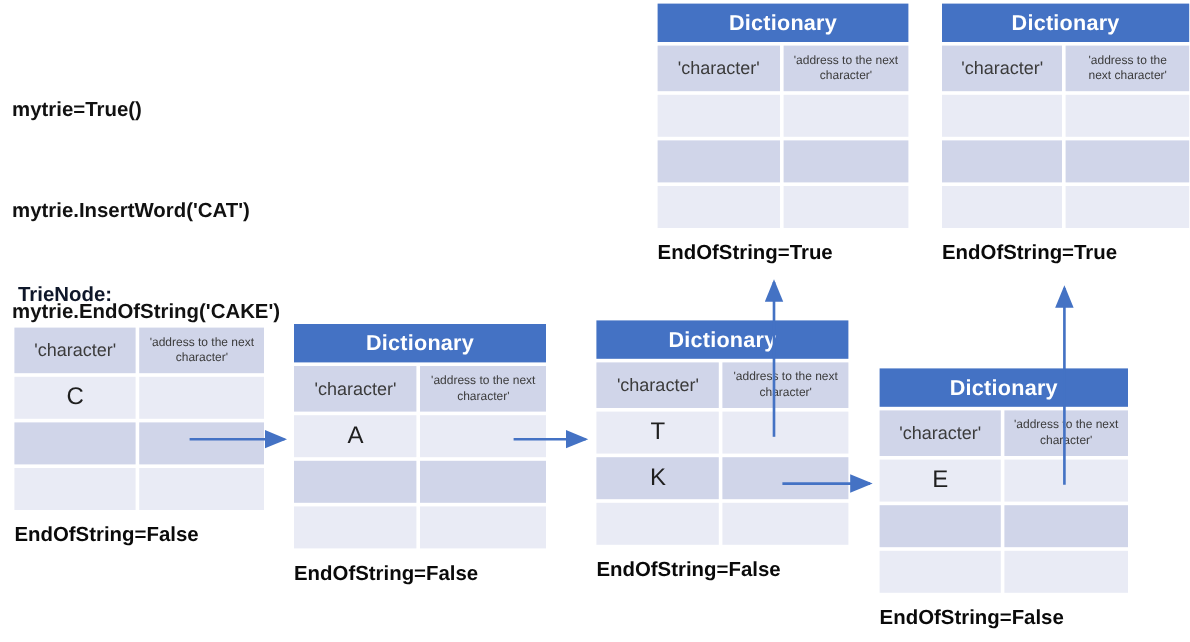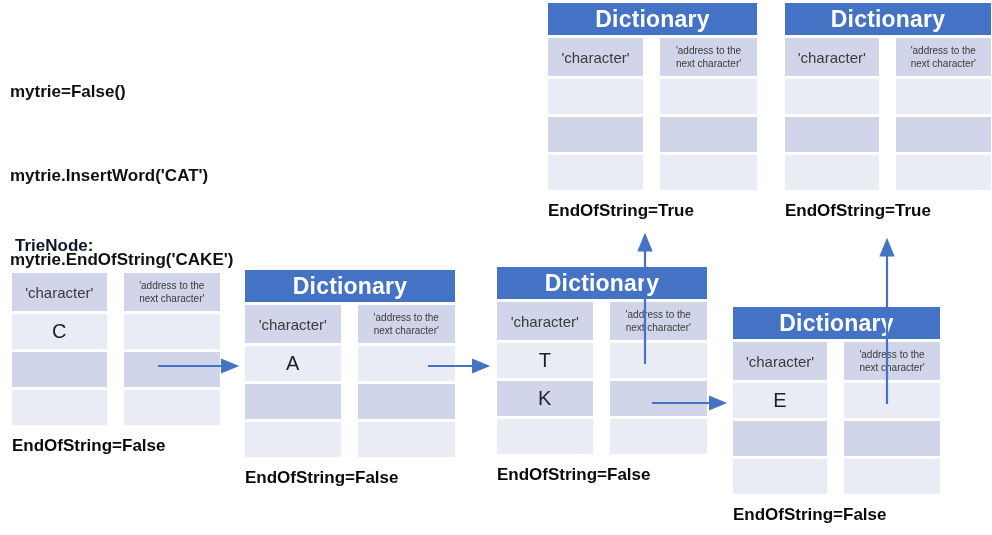--- a/index.html
+++ b/index.html
@@ -13,26 +13,26 @@
     font-size:17px;line-height:28px;font-weight:700;color:#111;
     white-space:pre;
   }
   .trienode-label{
     position:absolute;left:15px;top:236px;
     font-size:17px;font-weight:700;color:#0f172a;
   }
   .dict{position:absolute;background:#ffffff;}
   .dict .title{
     height:32px;background:#4472C4;color:#ffffff;
-    font-weight:700;font-size:23px;
+    font-weight:700;font-size:18px;
     display:flex;align-items:center;justify-content:center;
     letter-spacing:.2px;
   }
   .dict .row{
-    display:grid;grid-template-columns:1fr 1.02fr;column-gap:17px;margin-top:3px;
+    display:grid;grid-template-columns:1fr 1.02fr;column-gap:3px;margin-top:3px;
   }
   .dict .cell{
     display:flex;align-items:center;justify-content:center;text-align:center;
   }
   .dict .colhead .cell{background:#D0D5E9;height:38px;}
   .dict .colhead .char{font-size:15px;color:#3b3b3b;}
   .dict .colhead .addr{font-size:10px;line-height:1.3;color:#3b3b3b;padding:0 8px;}
   .dict .r1 .cell,.dict .r3 .cell{background:#E9EBF5;height:35px;}
   .dict .r2 .cell{background:#D0D5E9;height:35px;}
   .dict .cell.val{font-size:20px;color:#1f1f1f;}
@@ -41,21 +41,21 @@
     font-size:17px;font-weight:700;color:#0a0a0a;
   }
   svg.arrows{
     position:absolute;left:0;top:0;z-index:5;pointer-events:none;
   }
 </style>
 </head>
 <body>
 
 <div class="code-block">
-  <div>mytrie=False()</div>
+  <div>mytrie=True()</div>
   <div>mytrie.InsertWord('CAT')</div>
   <div>mytrie.EndOfString('CAKE')</div>
 </div>
 
 <div class="trienode-label">TrieNode:</div>
 
 <div class="dict" style="left:12px;top:270px;width:208px;">
   <div class="row colhead">
     <div class="cell char">'character'</div>
     <div class="cell addr">'address to the next character'</div>

